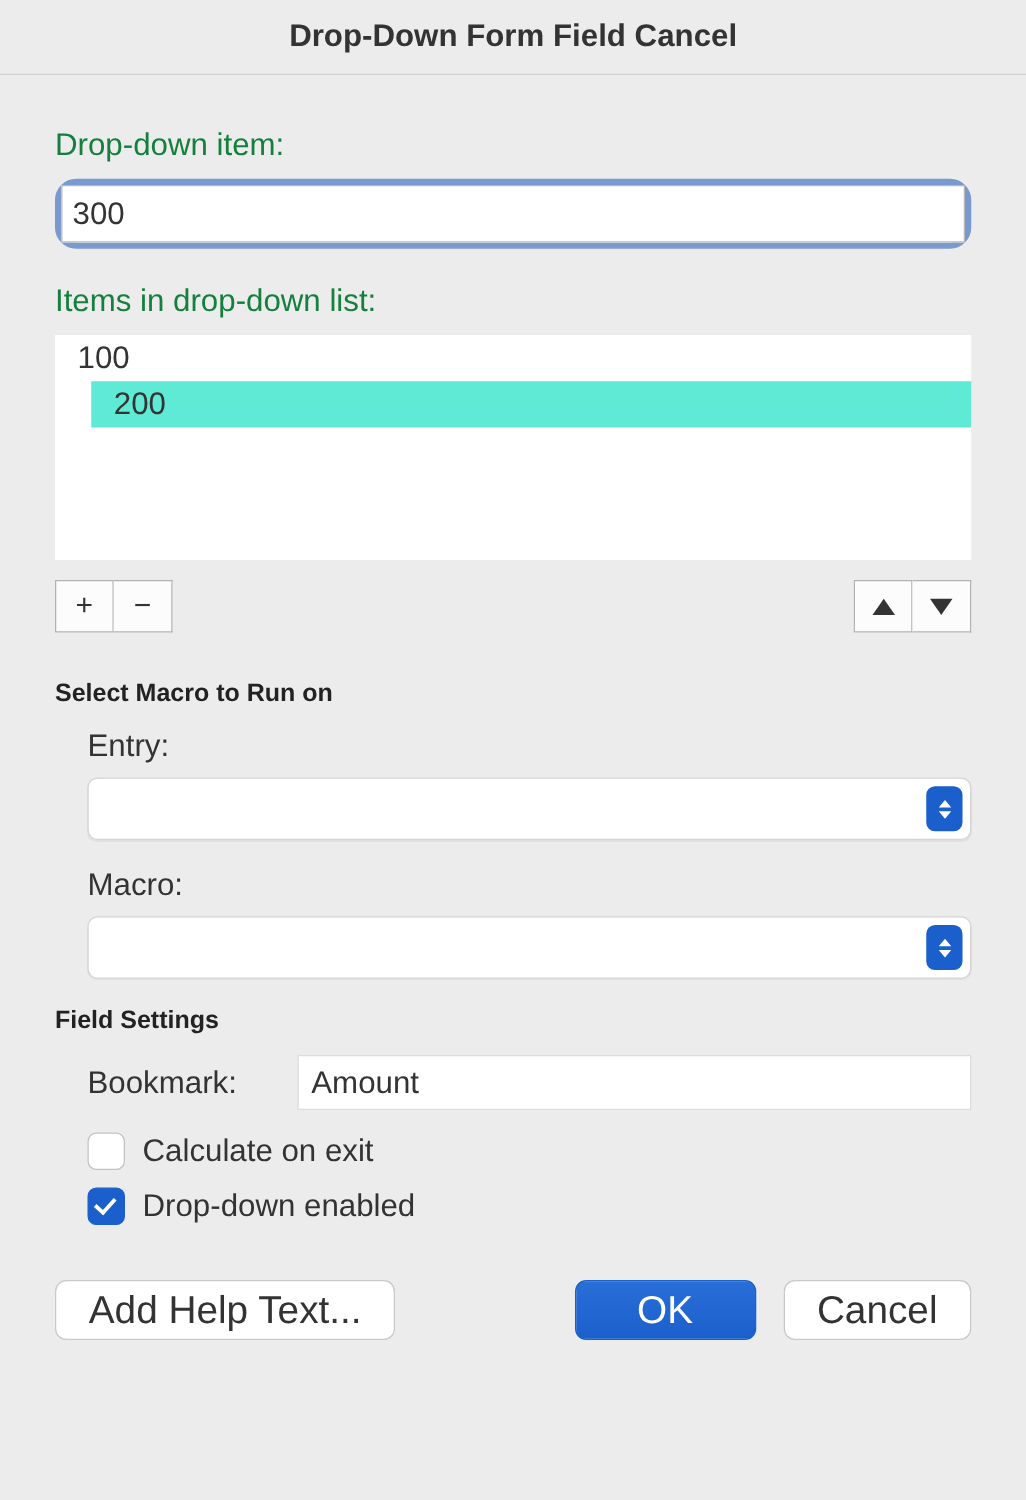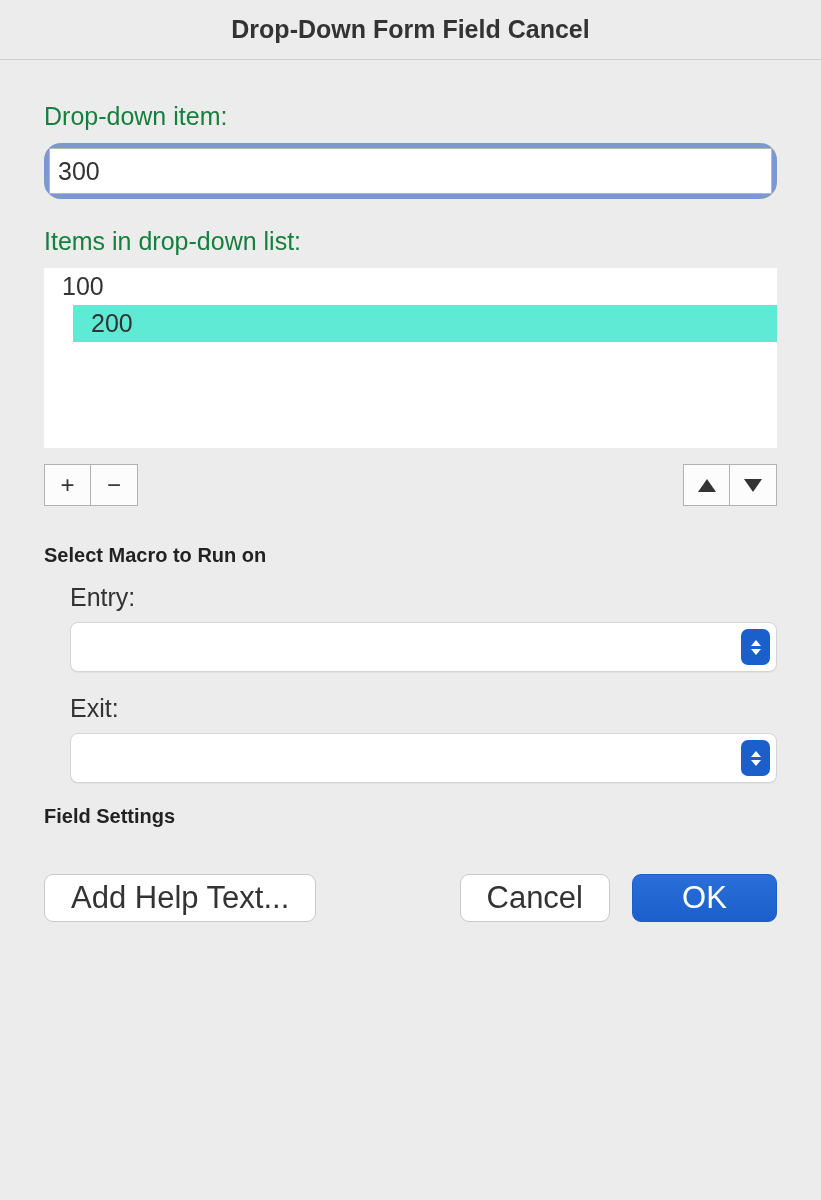--- a/index.html
+++ b/index.html
@@ -243,39 +243,55 @@
   <div class="section-heading">Select Macro to Run on</div>
   <div class="sub-block">
     <div class="sub-label">Entry:</div>
     <div class="combo">
       <span></span>
       <div class="combo-arrows">
           <span class="cu"></span>
           <span class="cd"></span>
         </div>
     </div>
-    <div class="sub-label">Exit:</div>
+    <div class="sub-label">Macro:</div>
     <div class="combo">
       <span></span>
       <div class="combo-arrows">
           <span class="cu"></span>
           <span class="cd"></span>
         </div>
     </div>
   </div>
 
   <div class="section-heading">Field Settings</div>
+  <div class="sub-block">
+    <div class="row-inline">
+      <div class="sub-label">Bookmark:</div>
+      <input class="text-input" type="text" value="Amount" style="">
+    </div>
+    <div class="check-row">
+      <div class="checkbox"></div>
+      <div class="check-label">Calculate on exit</div>
+    </div>
+    <div class="check-row">
+      <div class="checkbox checked">
+        <div class="checkmark"></div>
+      </div>
+      <div class="check-label">Drop-down enabled</div>
+    </div>
+  </div>
 
 </div>
 
 <div class="footer">
   <div class="btn">
     <span>Add Help Text...</span>
   </div>
   <div class="footer-right">
+    <div class="btn btn-primary">
+      <span>OK</span>
+    </div>
     <div class="btn">
       <span>Cancel</span>
     </div>
-    <div class="btn btn-primary">
-      <span>OK</span>
-    </div>
   </div>
 </div>
 
 </body></html>

